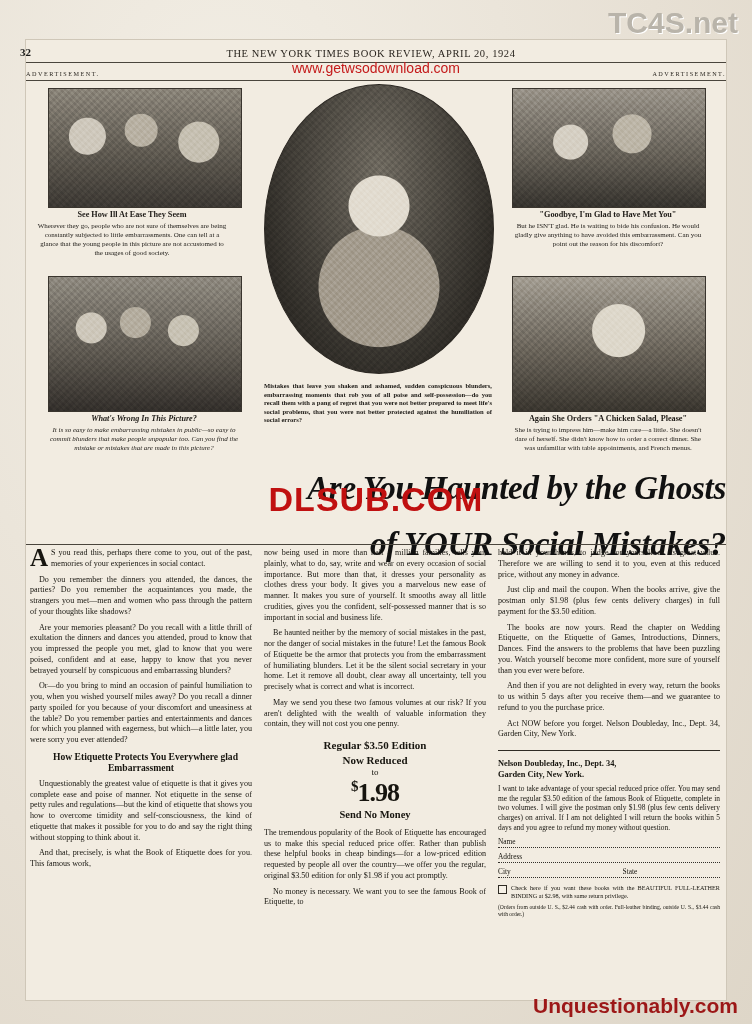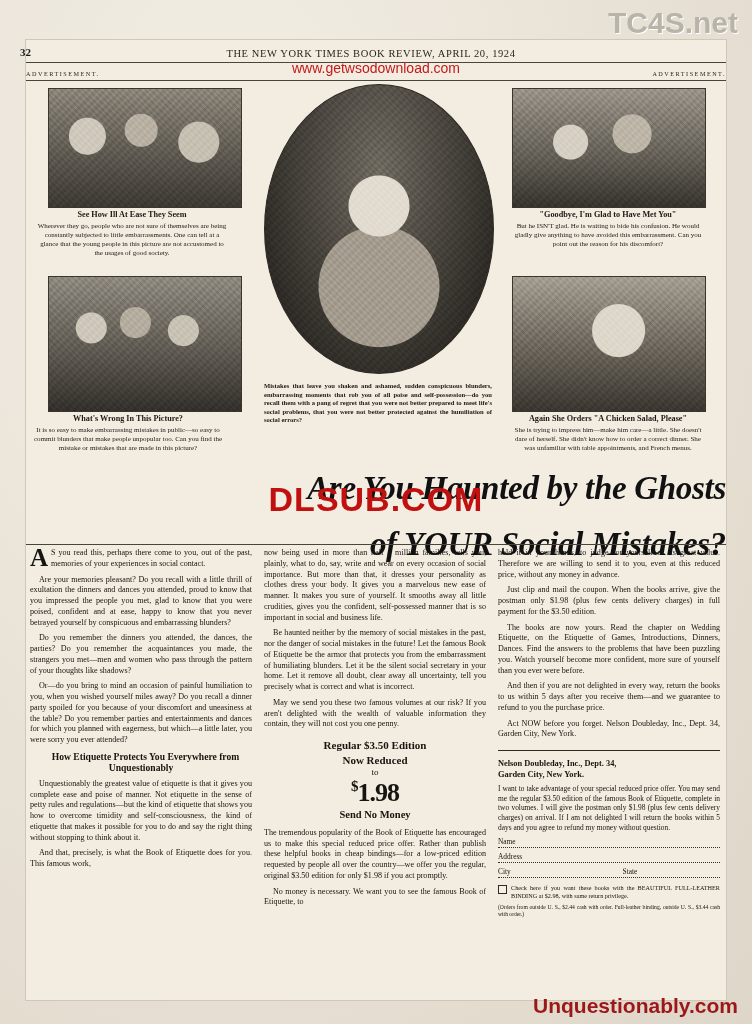--- a/index.html
+++ b/index.html
@@ -235,21 +235,21 @@
   </div>
 
   <div class="photo" style="left:48px;top:276px;width:192px;height:134px;
        background:
          radial-gradient(circle at 22% 38%, #cec8bb 0 15px, rgba(0,0,0,0) 16px),
          radial-gradient(circle at 45% 34%, #b5aea0 0 15px, rgba(0,0,0,0) 16px),
          radial-gradient(circle at 70% 40%, #c8c2b4 0 15px, rgba(0,0,0,0) 16px),
          linear-gradient(180deg,#8f8a80 0%,#5b564e 60%,#332f2b 100%);">
     <div class="grain"></div>
   </div>
-  <div class="cap" style="left:32px;top:414px;width:192px;">
+  <div class="cap" style="left:48px;top:414px;width:192px;font-style:italic;">
     <b>What's Wrong In This Picture?</b>
     <span>It is so easy to make embarrassing mistakes in public—so easy to commit blunders that make people unpopular too. Can you find the mistake or mistakes that are made in this picture?</span>
   </div>
 
   <div class="photo" style="left:512px;top:276px;width:192px;height:134px;
        background:
          radial-gradient(circle at 55% 40%, #ded8cb 0 26px, rgba(0,0,0,0) 27px),
          linear-gradient(180deg,#a49e93 0%,#6a645a 55%,#3a362f 100%);">
     <div class="grain"></div>
   </div>
@@ -272,24 +272,24 @@
   <div class="headline hl1">Are You Haunted by the Ghosts</div>
   <div class="headline hl2">of YOUR Social Mistakes?</div>
   <div class="watermark-center">DLSUB.COM</div>
 
   <div class="rule" style="top:544px;"></div>
 
   <div class="cols">
 
     <div class="col" style="width:222px;">
       <p class="noind"><span class="dropcap">A</span><span>S you read this, perhaps there come to you, out of the past, memories of your experiences in social contact.</span></p>
+      <p>Do you remember the dinners you attended, the dances, the parties? Do you remember the acquaintances you made, the strangers you met—men and women who pass through the pattern of your thoughts like shadows?</p>
       <p>Are your memories pleasant? Do you recall with a little thrill of exultation the dinners and dances you attended, proud to know that you impressed the people you met, glad to know that you were poised, confident and at ease, happy to know that you never betrayed yourself by conspicuous and embarrassing blunders?</p>
-      <p>Do you remember the dinners you attended, the dances, the parties? Do you remember the acquaintances you made, the strangers you met—men and women who pass through the pattern of your thoughts like shadows?</p>
       <p>Or—do you bring to mind an occasion of painful humiliation to you, when you wished yourself miles away?  Do you recall a dinner party spoiled for you because of your discomfort and uneasiness at the table? Do you remember parties and entertainments and dances for which you planned with eagerness, but which—a little later, you were sorry you ever attended?</p>
-      <p class="subhead">How Etiquette Protects You Everywhere from Unquestionably</p>
+      <p class="subhead">How Etiquette Protects You Everywhere glad Embarrassment</p>
       <p>Unquestionably the greatest value of etiquette is that it gives you complete ease and poise of manner. Not etiquette in the sense of petty rules and regulations—but the kind of etiquette that shows you how to overcome timidity and self-consciousness, the kind of etiquette that makes it possible for you to do and say the right thing without stopping to think about it.</p>
       <p>And that, precisely, is what the Book of Etiquette does for you.  This famous work,</p>
     </div>
 
     <div class="col" style="width:222px;">
       <p class="noind">now being used in more than half a million families, tells you, plainly, what to do, say, write and wear on every occasion of social importance.  But more than that, it dresses your personality as clothes dress your body. It gives you a marvelous new ease of manner. It makes you sure of yourself. It smooths away all little crudities, gives you the confident, self-possessed manner that is so important in social and business life.</p>
       <p>Be haunted neither by the memory of social mistakes in the past, nor the danger of social mistakes in the future!  Let the famous Book of Etiquette be the armor that protects you from the embarrassment of humiliating blunders.  Let it be the silent social secretary in your home.  Let it remove all doubt, clear away all uncertainty, tell you precisely what is correct and what is incorrect.</p>
       <p>May we send you these two famous volumes at our risk?  If you aren't delighted with the wealth of valuable information they contain, they will not cost you one penny.</p>
 
       <div class="priceblock">

